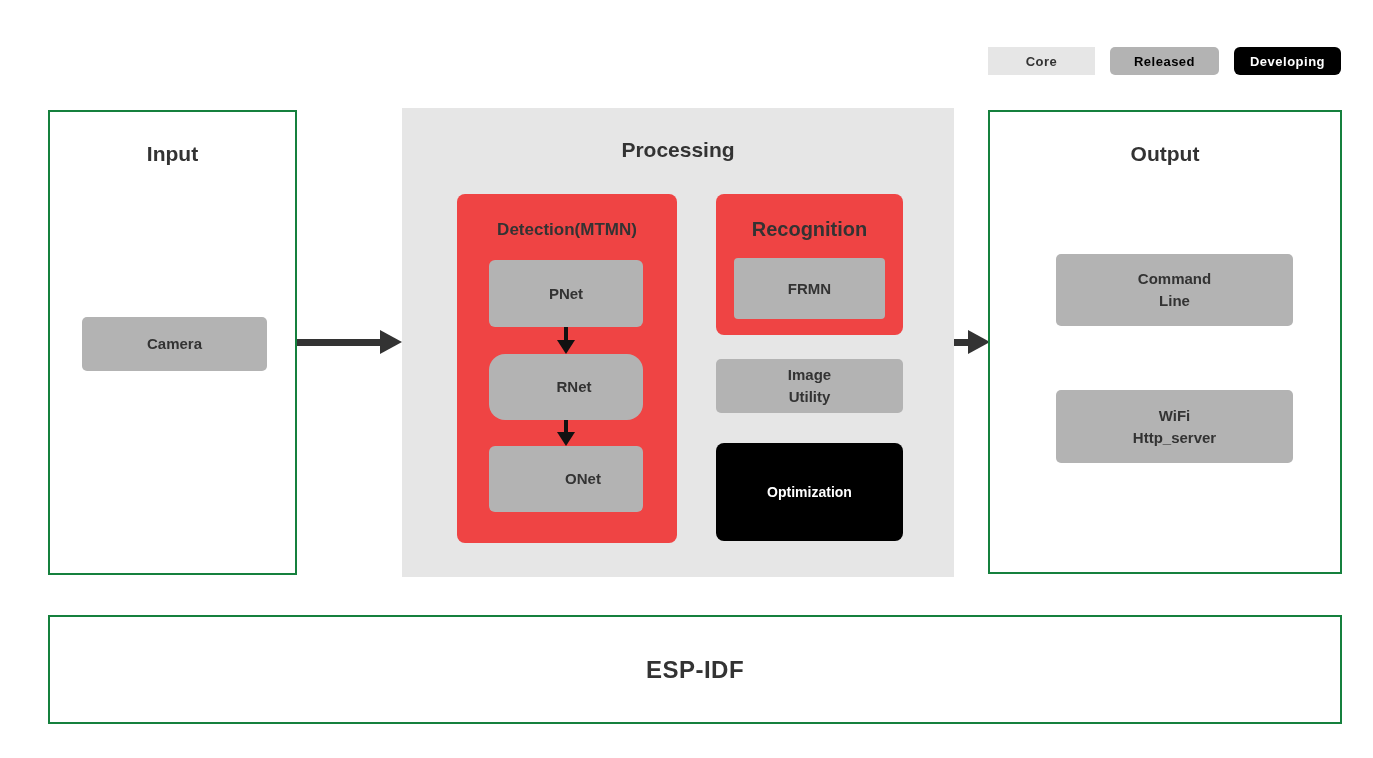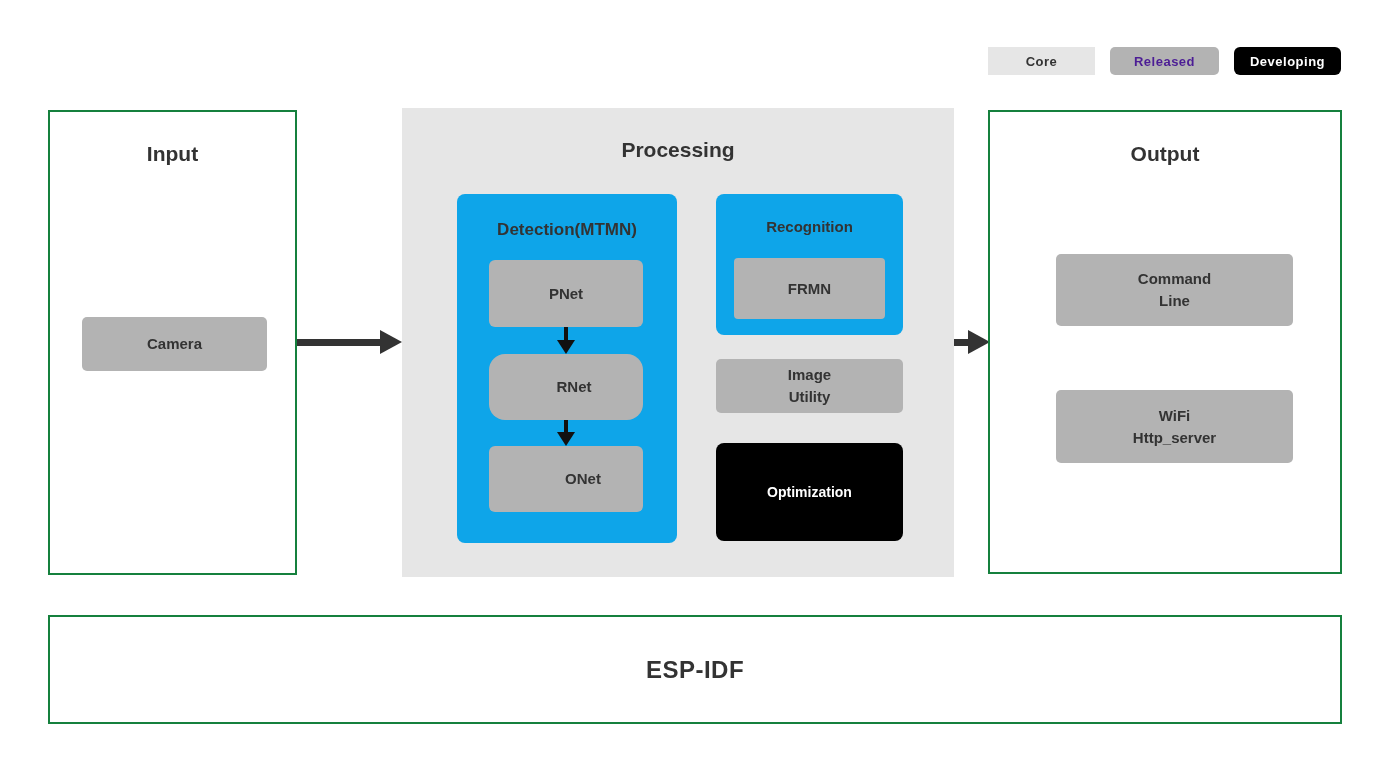--- a/index.html
+++ b/index.html
@@ -17,48 +17,48 @@
   }
 
   
   .legend { position: absolute; top: 47px; left: 988px; display: flex; gap: 15px; }
   .chip {
     height: 28px;
     display: flex; align-items: center; justify-content: center;
     font-size: 13px; font-weight: bold; letter-spacing: 0.5px;
   }
   .chip-core { width: 107px; background: #e6e6e6; color: #333333; }
-  .chip-released { width: 109px; background: #b3b3b3; color: #4c1d95; border-radius: 5px; }
+  .chip-released { width: 109px; background: #b3b3b3; color: #000000; border-radius: 5px; }
   .chip-developing { width: 107px; background: #000000; color: #ffffff; border-radius: 6px; }
 
   
   .panel { position: absolute; background: #ffffff; border: 2px solid #15803d; }
   .panel-title {
     position: absolute; top: 30px; left: 0; width: 100%;
     text-align: center; font-size: 21px; font-weight: bold; color: #333333;
   }
   .input-panel  { left: 48px;  top: 110px; width: 249px;  height: 465px; }
   .output-panel { left: 988px; top: 110px; width: 354px;  height: 464px; padding-left: 16px; }
   .processing-panel { left: 402px; top: 108px; width: 552px; height: 469px; background: #e6e6e6; border: none; }
   .espidf-panel {
     left: 48px; top: 615px; width: 1294px; height: 109px;
     display: flex; align-items: center; justify-content: center;
   }
   .espidf-title { font-size: 24px; font-weight: bold; letter-spacing: 0.5px; color: #333333; }
 
   
-  .subpanel { position: absolute; background: #0ea5e9; border-radius: 8px; text-decoration: underline; }
+  .subpanel { position: absolute; background: #ef4444; border-radius: 8px; text-decoration: underline; }
   .detection-group   { left: 55px;  top: 86px; width: 220px; height: 349px; }
   .recognition-group { left: 314px; top: 86px; width: 187px; height: 141px; }
   .subpanel-title {
     position: absolute; top: 26px; left: 0; width: 100%;
     text-align: center; font-weight: bold; color: #333333;
   }
   .detection-group .subpanel-title { font-size: 17px; }
-  .recognition-group .subpanel-title { font-size: 15px; top: 24px; }
+  .recognition-group .subpanel-title { font-size: 20px; top: 24px; }
 
   
   .node {
     position: absolute;
     display: flex; flex-direction: column;
     align-items: center; justify-content: center;
     font-size: 15px; font-weight: bold; color: #333333;
     border-radius: 5px; line-height: 1.45; text-align: center;
   }
   .node-released { background: #b3b3b3; }

